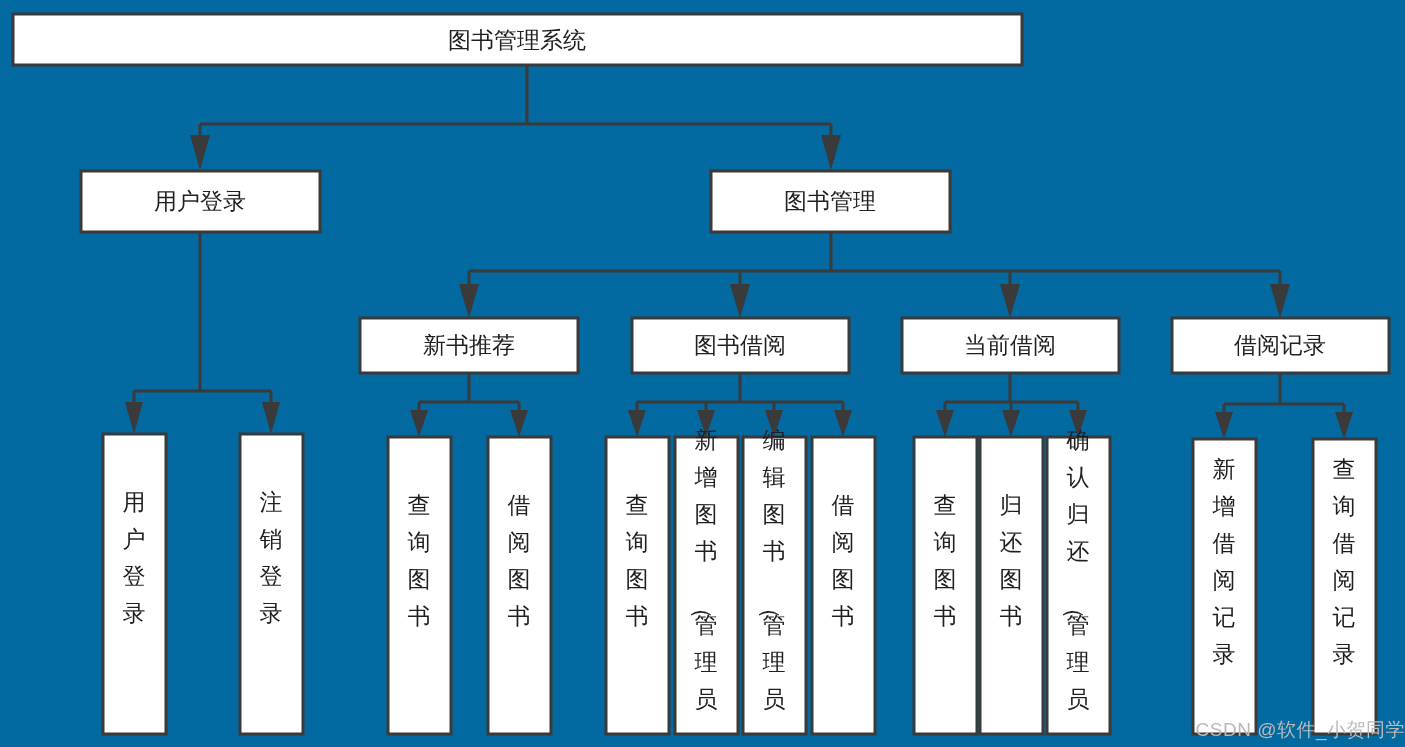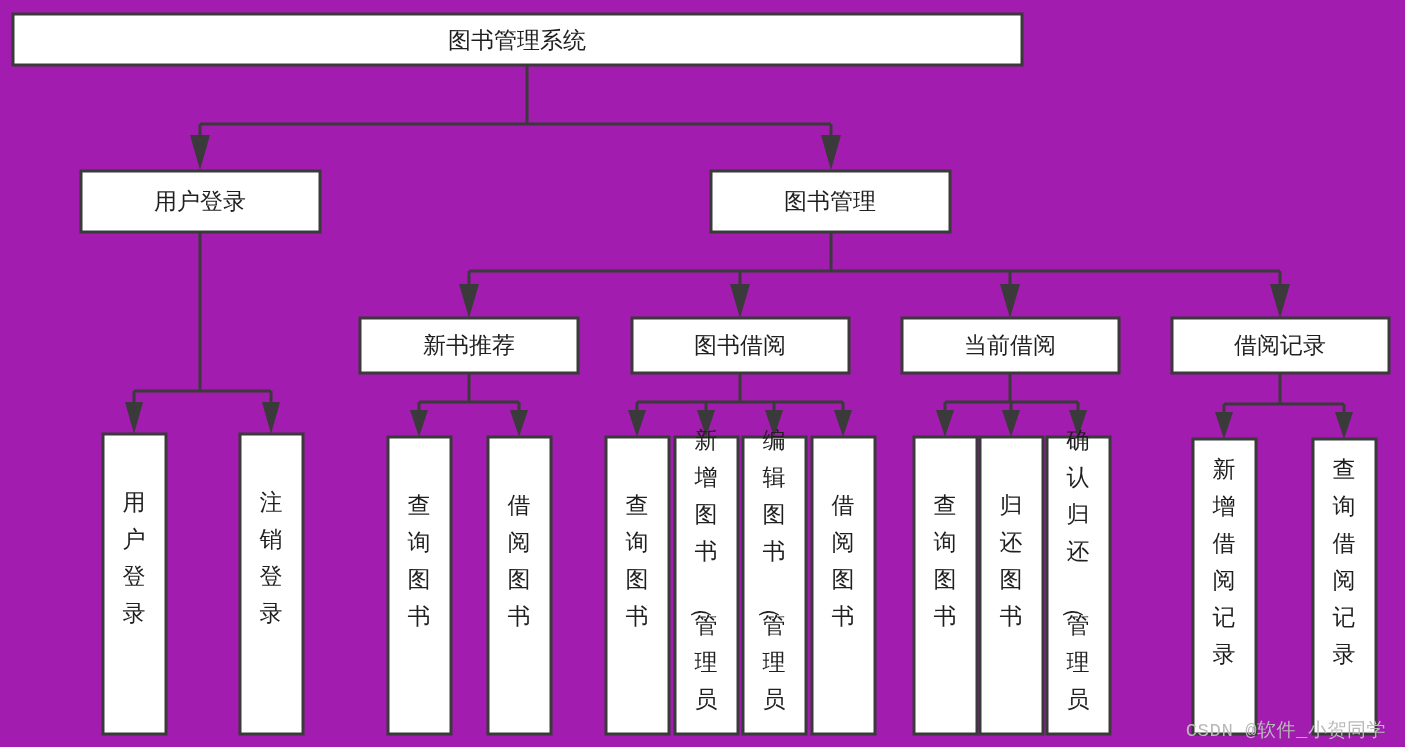--- a/index.html
+++ b/index.html
@@ -10,21 +10,21 @@
   body {
     width: 1405px;
     height: 747px;
     font-family: "DejaVu Sans", "Liberation Sans", sans-serif;
     overflow: hidden;
   }
   #diagram-root {
     position: relative;
     width: 1405px;
     height: 747px;
-    background: #a21caf;
+    background: #0369a1;
   }
   svg.diagram-canvas {
     position: absolute;
     left: 0;
     top: 0;
     width: 1405px;
     height: 747px;
     display: block;
   }
   .node-box {
@@ -50,23 +50,23 @@
     dominant-baseline: middle;
   }
   .node-label-vertical {
     fill: #1f1f1f;
     font-family: "DejaVu Sans", "Liberation Sans", sans-serif;
     font-size: 23px;
     text-anchor: middle;
   }
   .watermark-text {
     position: absolute;
-    right: 19px;
+    right: 0;
     bottom: 4px;
-    font-family: Liberation Mono, monospace;
+    font-family: Liberation Sans, sans-serif;
     font-size: 19px;
     color: #b9b9b9;
     white-space: nowrap;
     letter-spacing: 0.5px;
     pointer-events: none;
   }
 </style>
 </head>
 <body>
 

